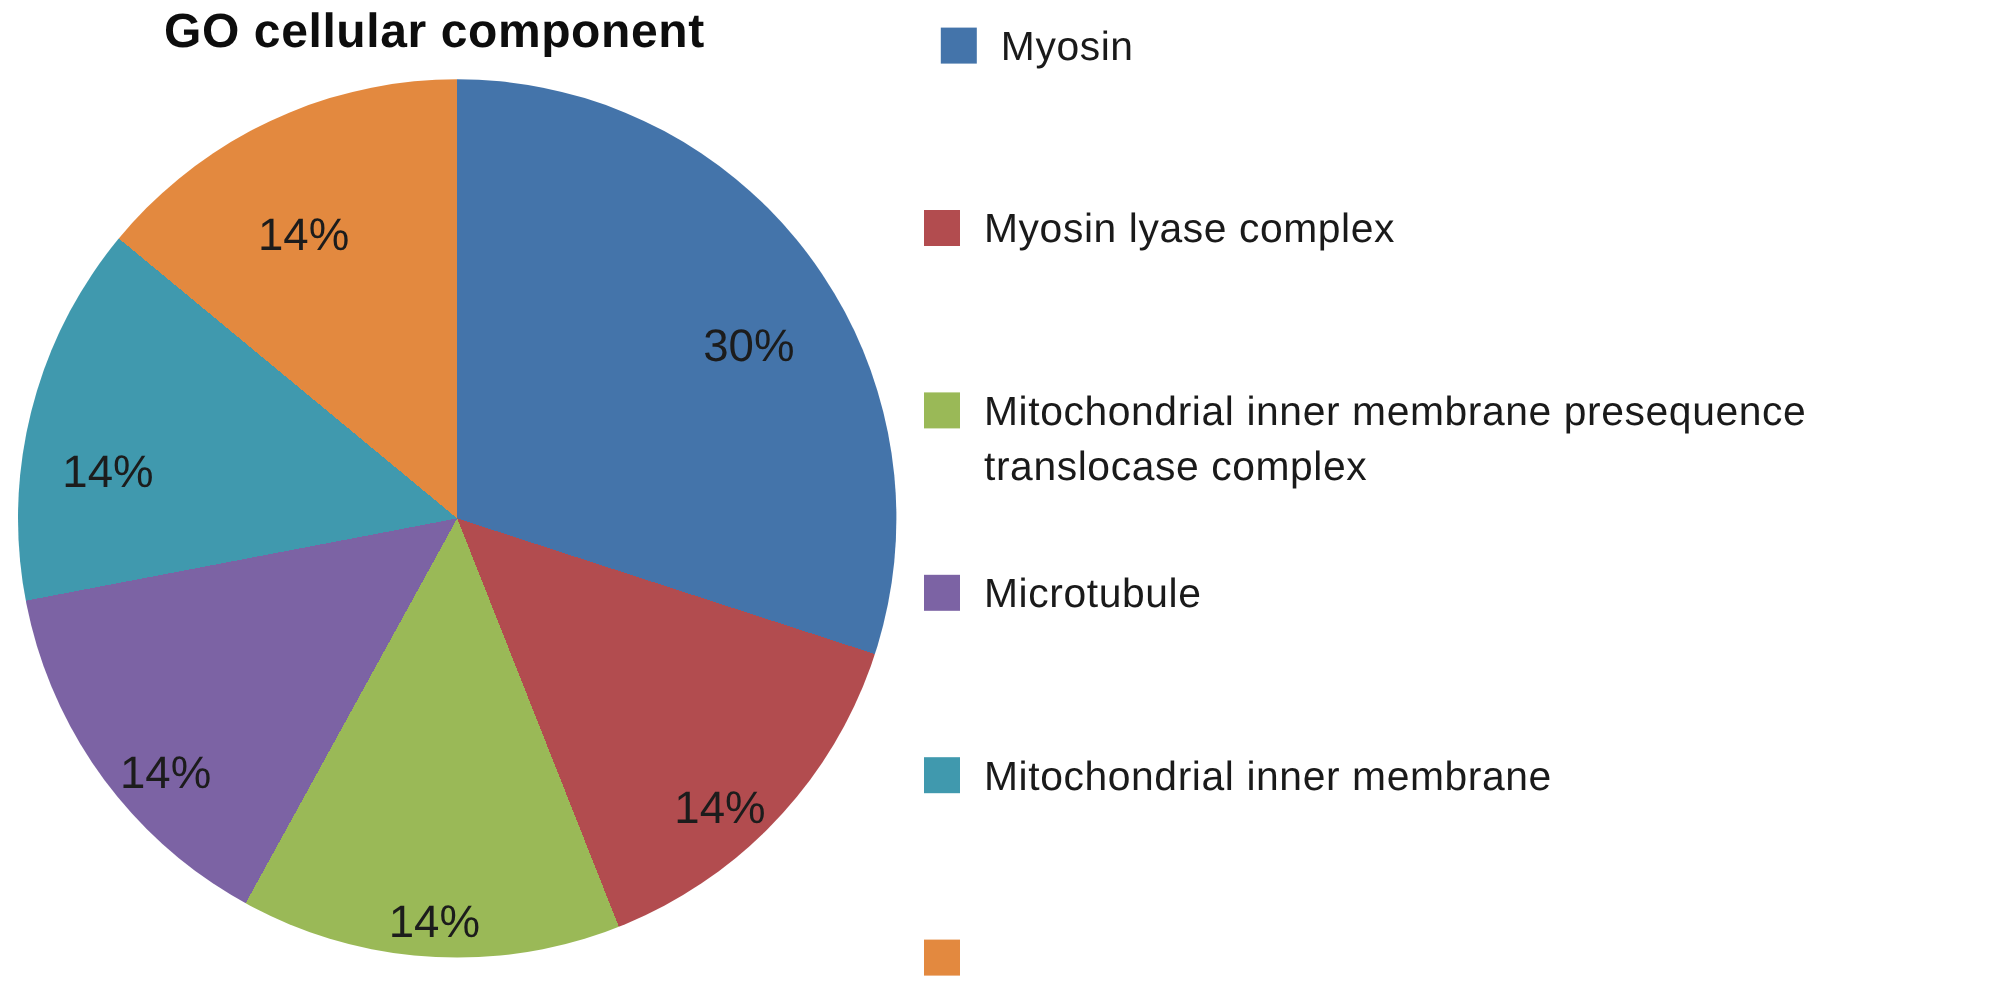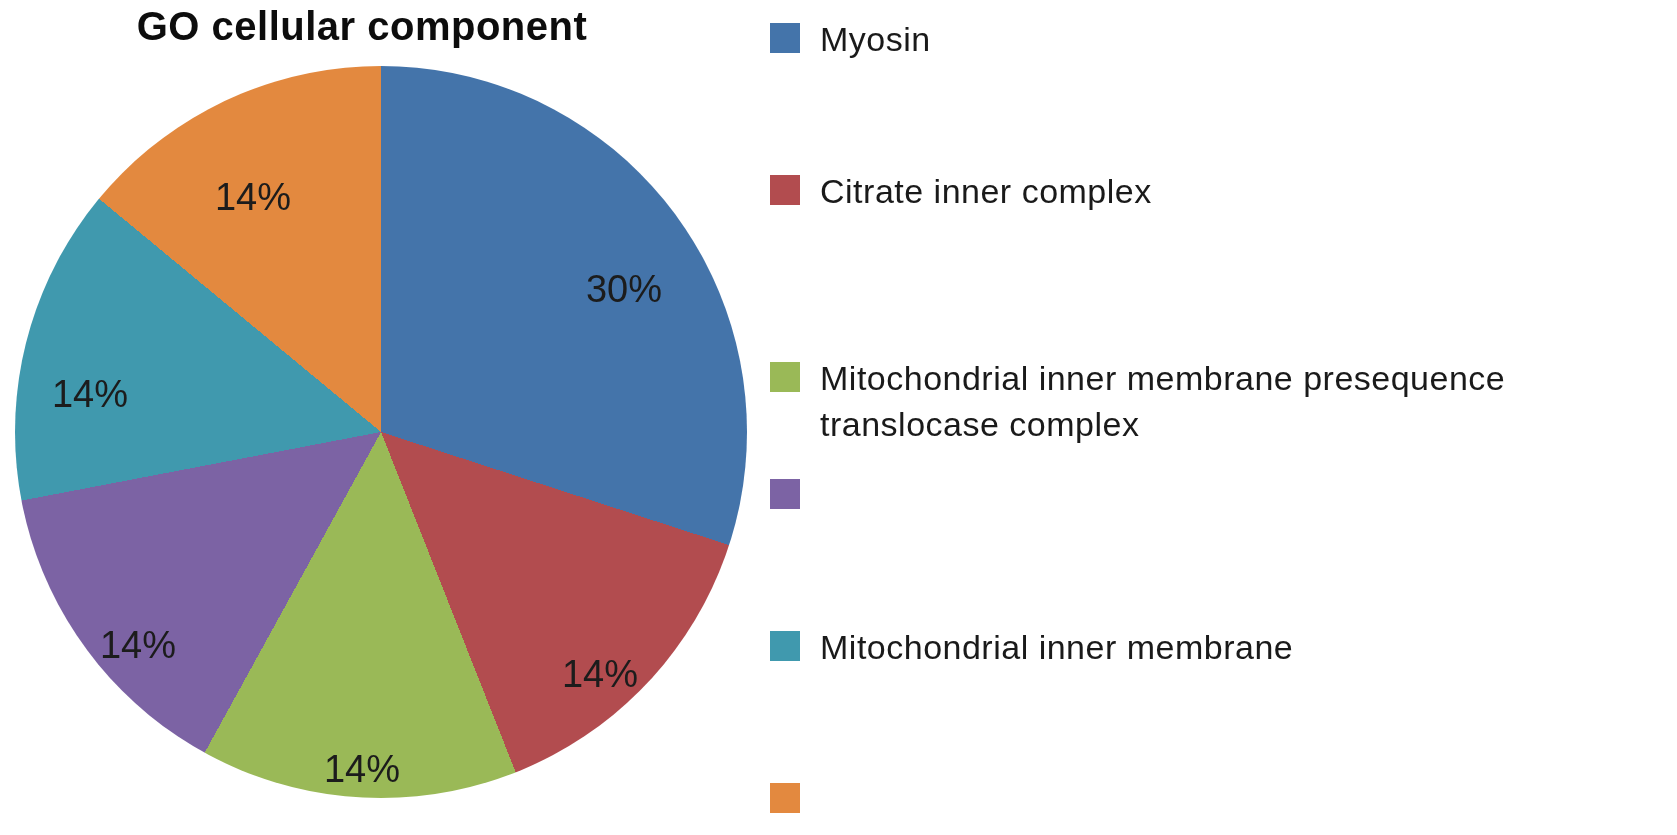--- a/index.html
+++ b/index.html
@@ -78,35 +78,36 @@
   <div id="slice-labels">
       <div class="slice-label" style="left: 624px; top: 252px;">30%</div>
       <div class="slice-label" style="left: 600px; top: 637px;">14%</div>
       <div class="slice-label" style="left: 362px; top: 732px;">14%</div>
       <div class="slice-label" style="left: 138px; top: 608px;">14%</div>
       <div class="slice-label" style="left: 90px; top: 357px;">14%</div>
       <div class="slice-label" style="left: 253px; top: 160px;">14%</div>
     </div>
 
   <div class="legend" id="legend">
-      <div class="legend-item" style="top: 16px;">
+      <div class="legend-item" style="top: 16px; margin-left: 14px;">
     <span class="legend-swatch" style="background: rgb(68, 116, 170);"></span>
     <span class="legend-label">Myosin</span>
   </div>
       <div class="legend-item" style="top: 168px;">
     <span class="legend-swatch" style="background: rgb(178, 76, 79);"></span>
-    <span class="legend-label">Citrate inner complex</span>
+    <span class="legend-label">Myosin lyase complex</span>
   </div>
-      <div class="legend-item" style="top: 320px; margin-top: 35px;">
+      <div class="legend-item" style="top: 320px;">
     <span class="legend-swatch" style="background: rgb(154, 185, 87);"></span>
     <span class="legend-label">Mitochondrial inner membrane presequence
 translocase complex</span>
   </div>
       <div class="legend-item" style="top: 472px;">
     <span class="legend-swatch" style="background: rgb(124, 99, 164);"></span>
+    <span class="legend-label">Microtubule</span>
   </div>
       <div class="legend-item" style="top: 624px;">
     <span class="legend-swatch" style="background: rgb(64, 153, 174);"></span>
     <span class="legend-label">Mitochondrial inner membrane</span>
   </div>
       <div class="legend-item" style="top: 776px;">
     <span class="legend-swatch" style="background: rgb(227, 137, 63);"></span>
   </div>
     </div>
 

